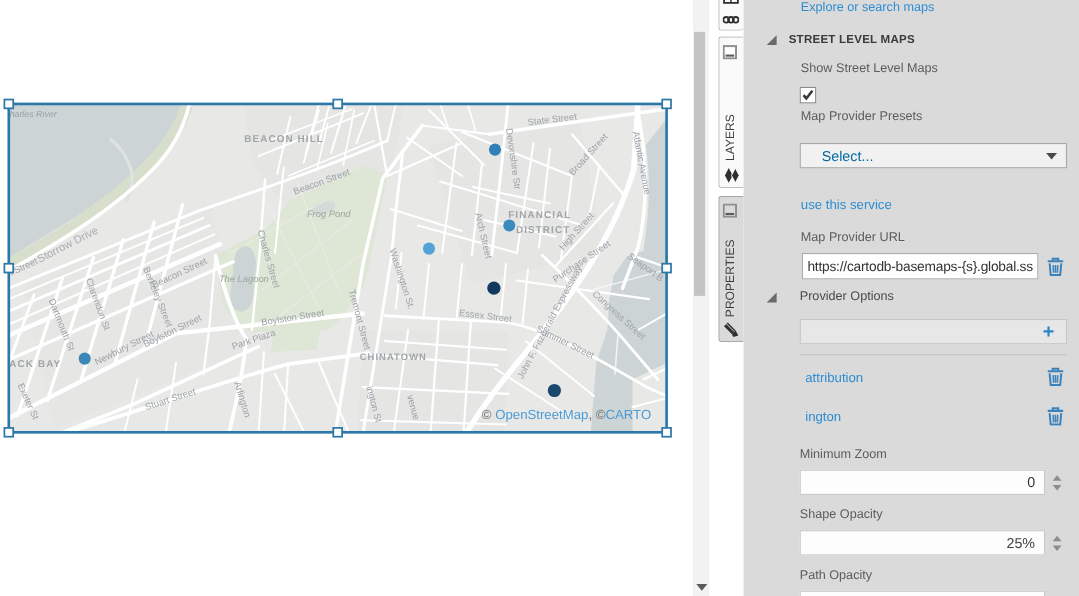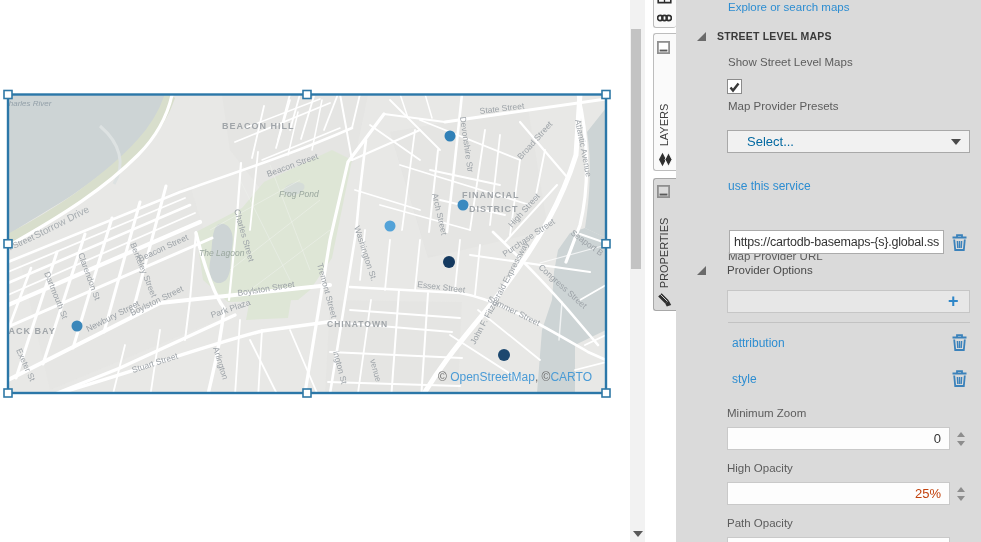--- a/index.html
+++ b/index.html
@@ -278,21 +278,21 @@
     <svg width="13" height="13" viewBox="0 0 13 13">
         <path d="M2.5 6.5 L5 9.5 L10.5 2.5" fill="none" stroke="#3a3a3a" stroke-width="2.4"></path>
       </svg>
   </div>
   <div class="lbl" style="top:100px;">Map Provider Presets</div>
   <div class="abs" style="left:51px;top:130px;width:241px;height:21px;background:#f1f1f1;border:1px solid #a8a8a8;">
     <div style="position:absolute;left:7px;top:3px;font-size:13px;color:#0369a1;margin-left:12px;">Select...</div>
     <div style="position:absolute;right:8px;top:8px;width:0;height:0;border-left:5.5px solid transparent;border-right:5.5px solid transparent;border-top:6px solid #4a4a4a;"></div>
   </div>
   <div class="link" style="top:179px;font-size:12px;">use this service</div>
-  <div class="lbl" style="top:210px;margin-top:40px;">Map Provider URL</div>
+  <div class="lbl" style="top:210px;">Map Provider URL</div>
   <div class="abs" style="left:53px;top:230px;width:213px;height:22px;background:#fff;border:1px solid #ababab;overflow:hidden;">
     <div style="position:absolute;left:4px;top:4px;font-size:12.5px;color:#333;white-space:nowrap;letter-spacing:-0.2px;">https://cartodb-basemaps-{s}.global.ss</div>
   </div>
   <svg class="abs trash" style="left:275px;top:233px" width="17" height="18" viewBox="0 0 17 18">
       <path d="M1.5 4.5 H15.5" stroke="#3b82bb" stroke-width="2" fill="none"></path>
       <path d="M6 4 V2.2 H11 V4" stroke="#3b82bb" stroke-width="1.8" fill="none"></path>
       <path d="M3.2 6.5 L4.2 17 H12.8 L13.8 6.5" stroke="#3b82bb" stroke-width="1.8" fill="none"></path>
       <path d="M6.4 8 L6.8 15 M8.5 8 V15 M10.6 8 L10.2 15" stroke="#3b82bb" stroke-width="1.4" fill="none"></path>
     </svg>
   <div class="exp" style="left:21px;top:266px;"></div>
@@ -300,38 +300,38 @@
   <div class="abs" style="left:51px;top:290px;width:241px;height:21px;background:#e7e7e7;border:1px solid #c6c6c6;"></div>
   <div class="abs" style="left:272px;top:291px;font-size:18px;font-weight:bold;color:#2e86c8;">+</div>
   <div class="abs" style="left:52px;top:322px;width:242px;height:1px;background:#c2c2c2;"></div>
   <div class="link" style="left:56px;top:336px;font-size:12px;text-align:center;">attribution</div>
   <svg class="abs trash" style="left:275px;top:333px" width="17" height="18" viewBox="0 0 17 18">
       <path d="M1.5 4.5 H15.5" stroke="#3b82bb" stroke-width="2" fill="none"></path>
       <path d="M6 4 V2.2 H11 V4" stroke="#3b82bb" stroke-width="1.8" fill="none"></path>
       <path d="M3.2 6.5 L4.2 17 H12.8 L13.8 6.5" stroke="#3b82bb" stroke-width="1.8" fill="none"></path>
       <path d="M6.4 8 L6.8 15 M8.5 8 V15 M10.6 8 L10.2 15" stroke="#3b82bb" stroke-width="1.4" fill="none"></path>
     </svg>
-  <div class="link" style="left:56px;top:372px;font-size:12px;">style</div>
+  <div class="link" style="left:56px;top:372px;font-size:12px;">ington</div>
   <svg class="abs trash" style="left:275px;top:369px" width="17" height="18" viewBox="0 0 17 18">
       <path d="M1.5 4.5 H15.5" stroke="#3b82bb" stroke-width="2" fill="none"></path>
       <path d="M6 4 V2.2 H11 V4" stroke="#3b82bb" stroke-width="1.8" fill="none"></path>
       <path d="M3.2 6.5 L4.2 17 H12.8 L13.8 6.5" stroke="#3b82bb" stroke-width="1.8" fill="none"></path>
       <path d="M6.4 8 L6.8 15 M8.5 8 V15 M10.6 8 L10.2 15" stroke="#3b82bb" stroke-width="1.4" fill="none"></path>
     </svg>
   <div class="lbl" style="left:51px;top:407px;">Minimum Zoom</div>
   <div class="abs" style="left:51px;top:427px;width:221px;height:21px;background:#fdfdfd;border:1px solid #c9c9c9;">
     <div style="position:absolute;right:8px;top:3px;font-size:13px;color:#333;">0</div>
   </div>
   <div class="abs spin" style="left:274px;top:427px;">
       <div style="position:absolute;left:7px;top:5px;width:0;height:0;border-left:4.5px solid transparent;border-right:4.5px solid transparent;border-bottom:5px solid #8d8d8d;"></div>
       <div style="position:absolute;left:7px;top:14px;width:0;height:0;border-left:4.5px solid transparent;border-right:4.5px solid transparent;border-top:5px solid #8d8d8d;"></div>
     </div>
-  <div class="lbl" style="left:51px;top:462px;">High Opacity</div>
+  <div class="lbl" style="left:51px;top:462px;">Shape Opacity</div>
   <div class="abs" style="left:51px;top:482px;width:221px;height:21px;background:#fdfdfd;border:1px solid #c9c9c9;">
-    <div style="position:absolute;right:8px;top:3px;font-size:13px;color:#c2410c;">25%</div>
+    <div style="position:absolute;right:8px;top:3px;font-size:13px;color:#404040;">25%</div>
   </div>
   <div class="abs spin" style="left:274px;top:482px;">
       <div style="position:absolute;left:7px;top:5px;width:0;height:0;border-left:4.5px solid transparent;border-right:4.5px solid transparent;border-bottom:5px solid #8d8d8d;"></div>
       <div style="position:absolute;left:7px;top:14px;width:0;height:0;border-left:4.5px solid transparent;border-right:4.5px solid transparent;border-top:5px solid #8d8d8d;"></div>
     </div>
   <div class="lbl" style="left:51px;top:517px;">Path Opacity</div>
   <div class="abs" style="left:51px;top:537px;width:221px;height:21px;background:#fdfdfd;border:1px solid #c9c9c9;"></div>
   <div class="abs spin" style="left:274px;top:537px;"></div>
 </div>
 

